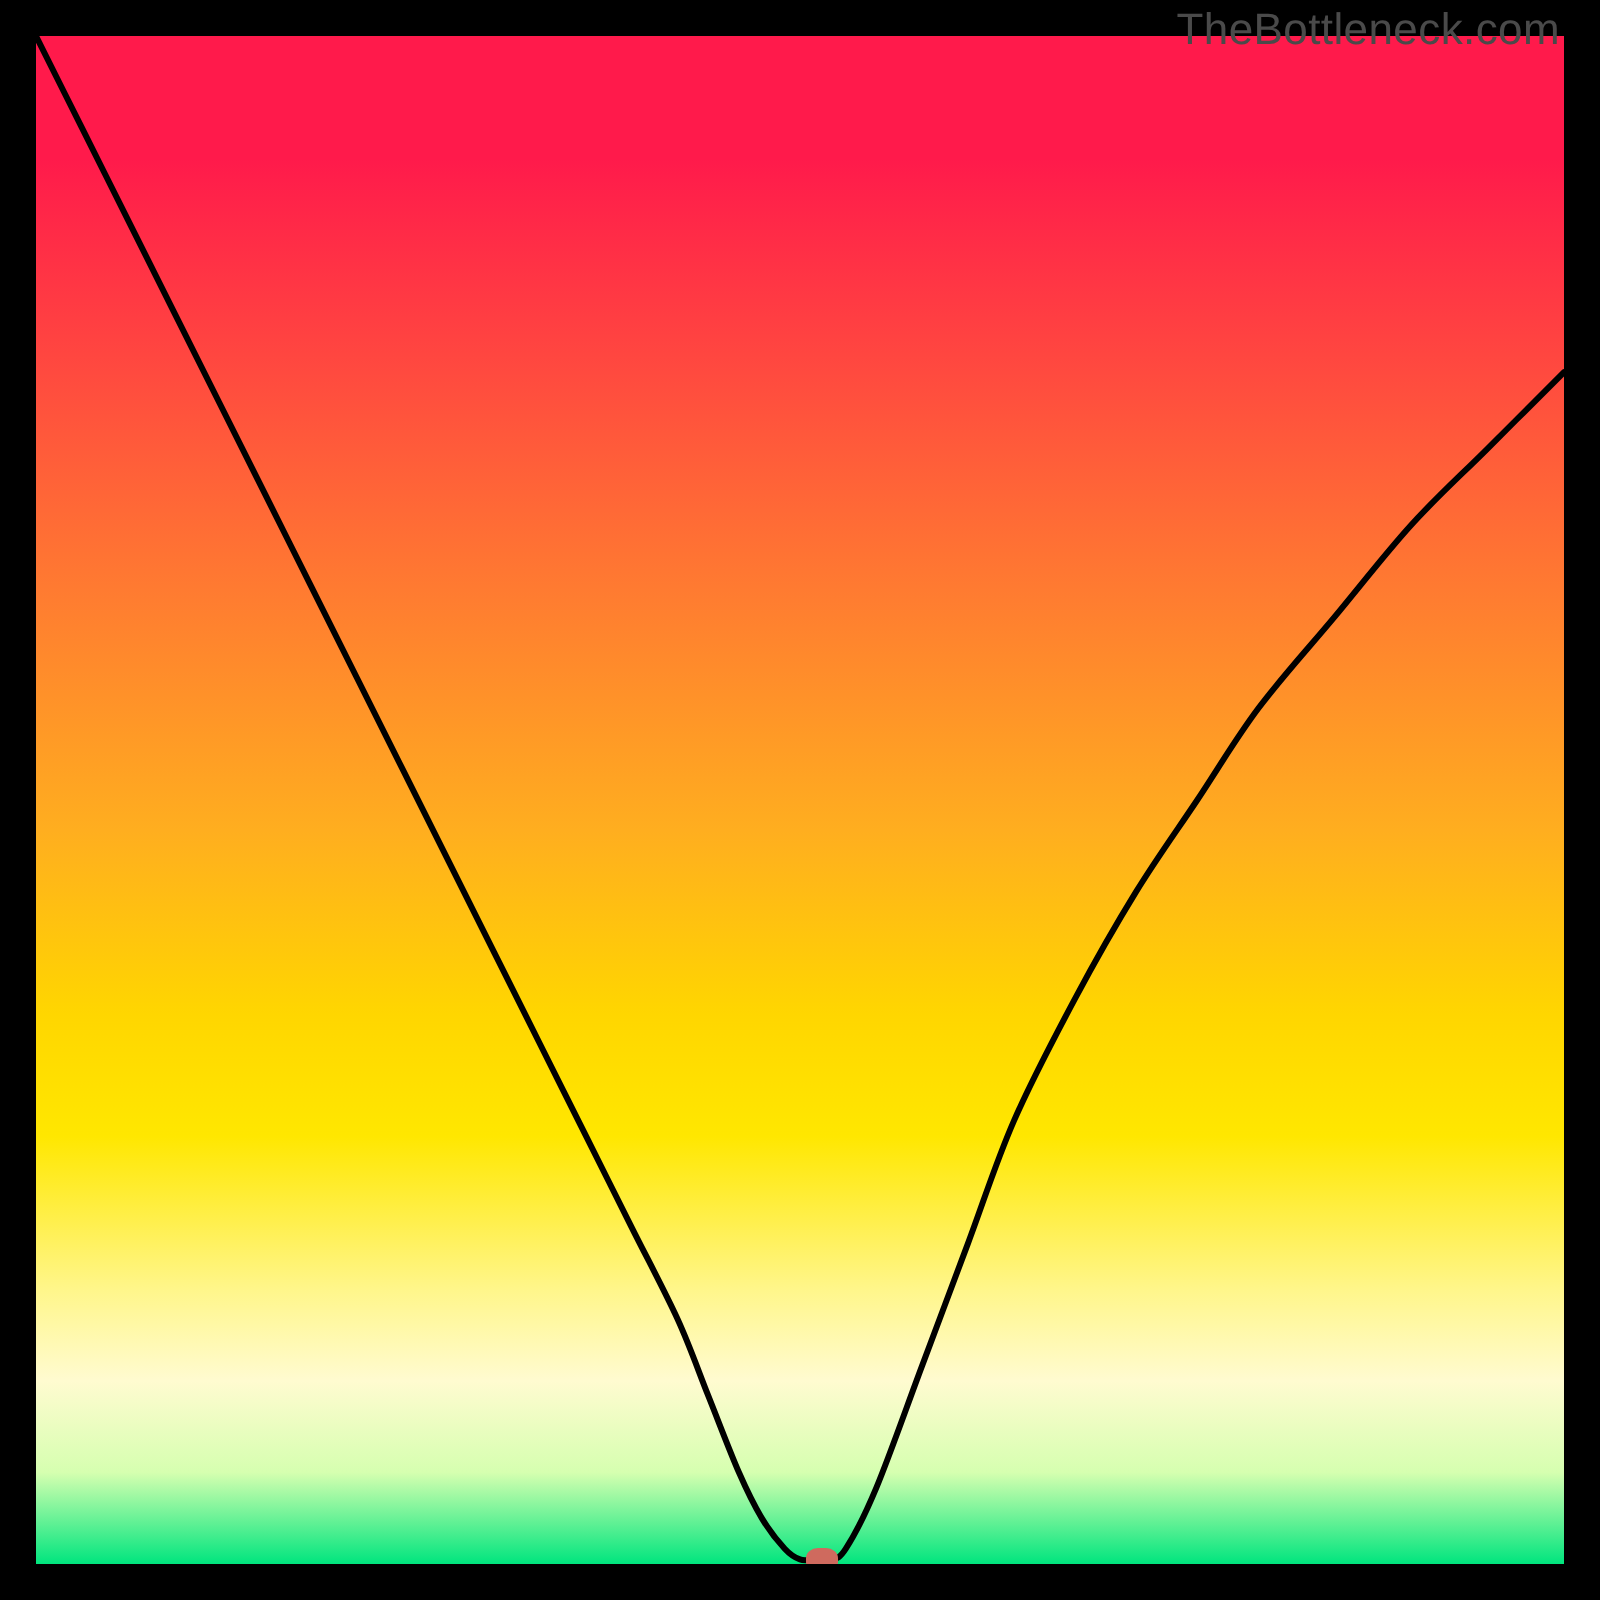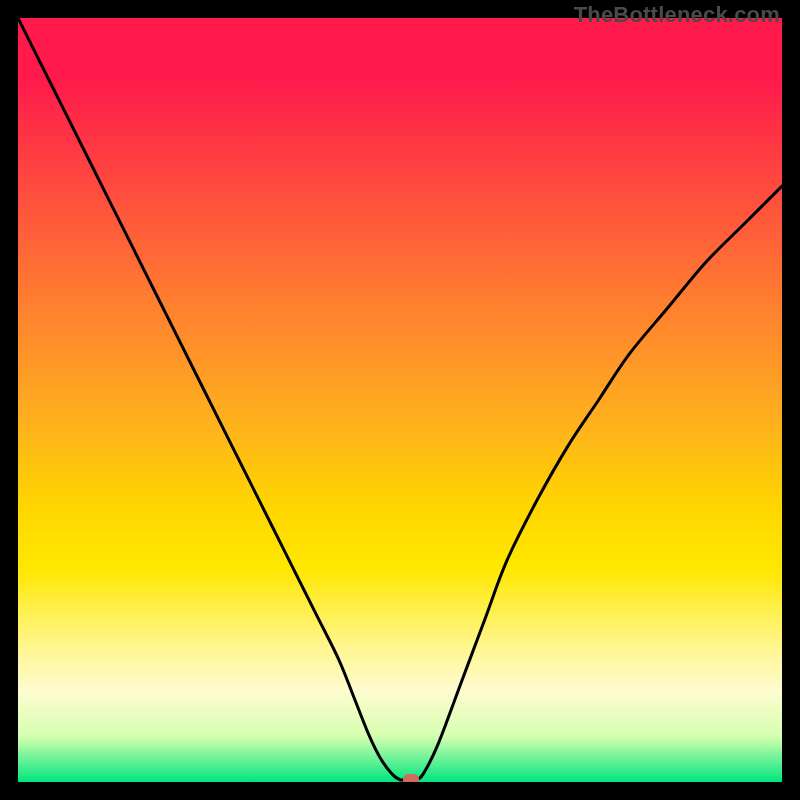--- a/index.html
+++ b/index.html
@@ -42,21 +42,21 @@
       #d6ffb0 94%,
       #00e57e 100%
     );
   }
   .watermark {
     position: absolute;
     top: 2px;
     right: 20px;
     color: #4a4a4a;
     font-size: 22px;
-    font-weight: 700;
+    font-weight: 400;
     letter-spacing: 0.2px;
     z-index: 10;
   }
   svg.curve {
     position: absolute;
     inset: 0;
     width: 100%;
     height: 100%;
   }
   .marker {

